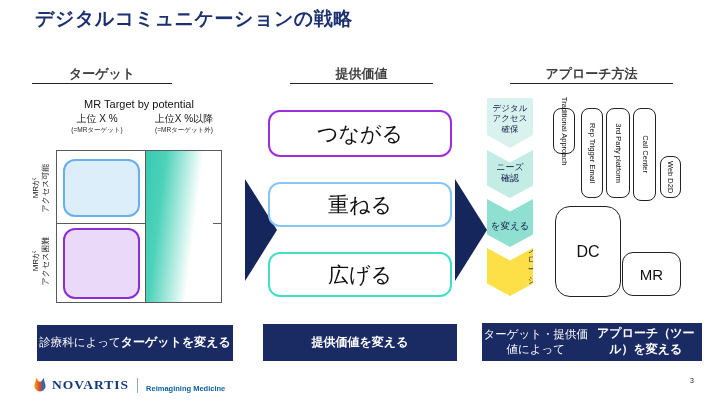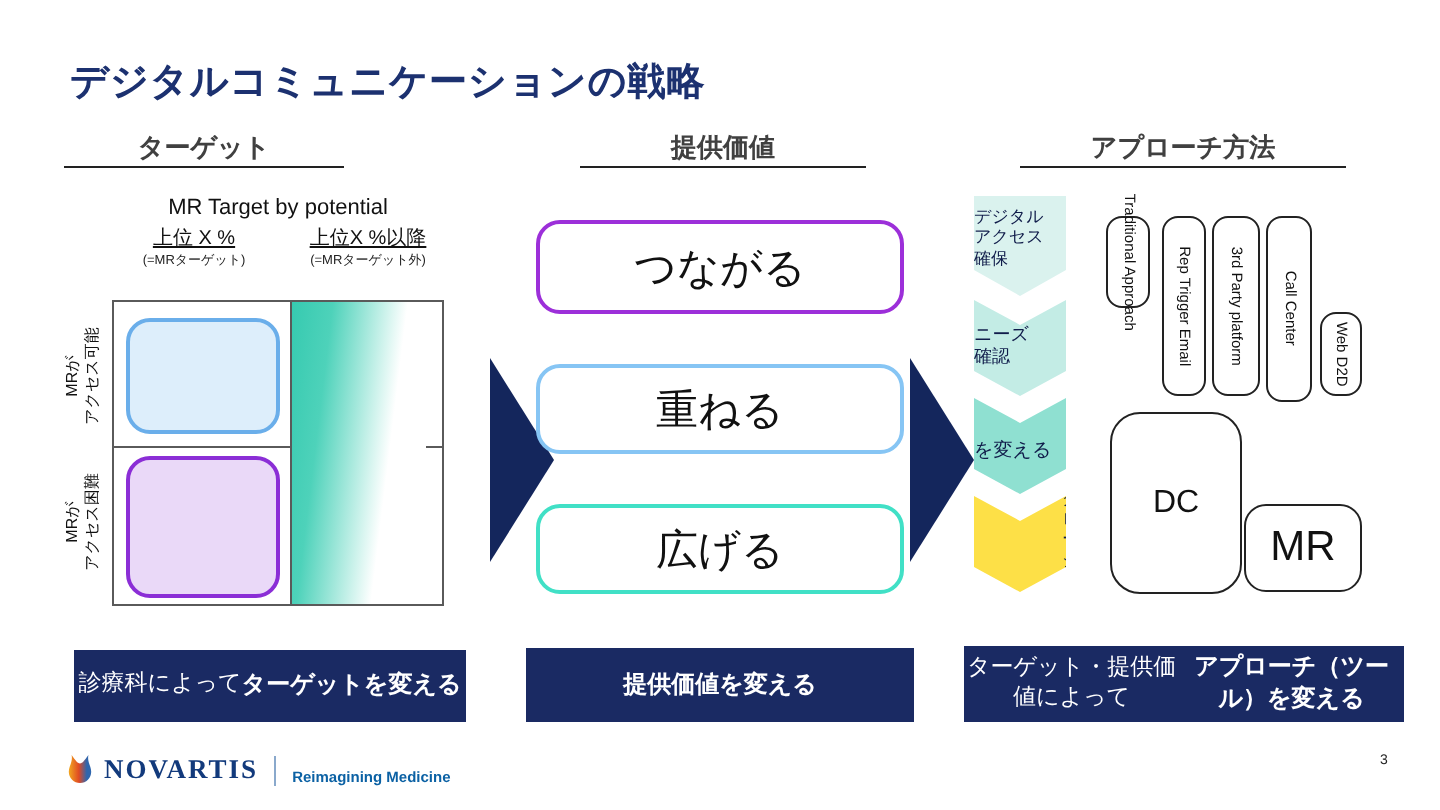--- a/index.html
+++ b/index.html
@@ -1,29 +1,29 @@
 <!DOCTYPE html>
 <html><head>
 <meta charset="utf-8">
 <style>
   html,body{margin:0;padding:0;background:#e8e8e8;font-family:"Liberation Sans",sans-serif;}
   .slide{position:relative;width:720px;height:405px;background:#ffffff;overflow:hidden;margin:0 auto;}
   .abs{position:absolute;}
 
-  .title{left:35px;top:28px;font-size:19px;font-weight:bold;color:#1c3170;letter-spacing:.5px;}
+  .title{left:35px;top:6px;font-size:19px;font-weight:bold;color:#1c3170;letter-spacing:.5px;}
 
   .col-header{top:62px;height:22px;font-size:13px;font-weight:bold;color:#404040;
     text-align:center;border-bottom:1.5px solid #222;box-sizing:border-box;padding-top:3px;}
   .hdr-target{left:32px;width:140px;}
   .hdr-value{left:290px;width:143px;}
   .hdr-approach{left:510px;width:163px;}
 
   
   .chart-title{left:56px;top:98px;width:166px;text-align:center;font-size:11px;color:#111;}
-  .col-label{top:112px;font-size:10px;color:#111;text-align:center;text-decoration:underline;}
+  .col-label{top:112px;font-size:10px;color:#111;text-align:center;}
   .col-sub{top:126px;font-size:6.5px;color:#222;text-align:center;}
   .cl1{left:62px;width:70px;}  .cs1{left:55px;width:84px;}
   .cl2{left:148px;width:72px;} .cs2{left:144px;width:80px;}
   .matrix{left:56px;top:150px;width:166px;height:153px;border:1.4px solid #5a5a5a;box-sizing:border-box;}
   .m-colline{position:absolute;left:88px;top:0;width:1.3px;height:100%;background:#5a5a5a;}
   .m-rowline{position:absolute;left:0;top:72px;width:88px;height:1.3px;background:#5a5a5a;}
   .m-tick{position:absolute;right:0;top:72px;width:8px;height:1.3px;background:#5a5a5a;}
   .m-grad{position:absolute;left:89px;top:0;right:0;bottom:0;
     background:linear-gradient(97deg,#36cab0 0%,#4ed2ba 22%,rgba(255,255,255,0) 62%);}
   .cell{position:absolute;left:6px;width:77px;border-radius:12px;box-sizing:border-box;}
@@ -40,21 +40,21 @@
   .arrow1{left:245px;top:179px;} .arrow2{left:455px;top:179px;}
 
   
   .vbox{left:268px;width:184px;border-radius:12px;background:#fff;box-sizing:border-box;
     display:flex;align-items:center;justify-content:center;font-size:21px;color:#111;}
   .v1{top:110px;height:47px;border:2.6px solid #9c2fd9;}
   .v2{top:182px;height:45px;border:2.6px solid #86c5f4;}
   .v3{top:252px;height:45px;border:2.6px solid #41e0c6;}
 
   
-  .chev{left:487px;width:46px;display:flex;flex-direction:column;align-items:flex-start;
+  .chev{left:487px;width:46px;display:flex;flex-direction:column;align-items:center;
     justify-content:center;text-align:center;color:#101c4a;box-sizing:border-box;}
   .chev span{line-height:1.18;}
   .chev-first{clip-path:polygon(0 0,100% 0,100% 74%,50% 100%,0 74%);}
   .chev-next{clip-path:polygon(0 0,50% 26%,100% 0,100% 74%,50% 100%,0 74%);}
   .st1{top:98px;height:50px;background:#daf2ee;font-size:8.5px;padding-bottom:9px;}
   .st2{top:150px;height:48px;background:#c3ece5;font-size:9px;padding-top:4px;padding-bottom:6px;}
   .st3{top:199px;height:48px;background:#8fe0d1;font-size:9.5px;padding-top:5px;}
   .st4{top:248px;height:48px;background:#fde047;font-size:8.5px;padding-top:5px;padding-left:44px;}
 
   
@@ -63,21 +63,21 @@
   .tool span{transform:rotate(90deg);white-space:nowrap;font-size:7.5px;color:#111;
     text-align:center;line-height:1.1;}
   .t1{left:553px;top:108px;width:22px;height:46px;}
   .t2{left:581px;top:108px;width:22px;height:90px;}
   .t3{left:606px;top:108px;width:24px;height:90px;}
   .t4{left:633px;top:108px;width:23px;height:93px;}
   .t5{left:660px;top:156px;width:21px;height:42px;}
   .bigtool{background:#fff;border:1.3px solid #222;box-sizing:border-box;display:flex;
     align-items:center;justify-content:center;color:#111;}
   .dc{left:555px;top:206px;width:66px;height:91px;border-radius:15px;font-size:16px;}
-  .mr{left:622px;top:252px;width:59px;height:44px;border-radius:11px;font-size:21px;}
+  .mr{left:622px;top:252px;width:59px;height:44px;border-radius:11px;font-size:15px;}
 
   
   .navy{background:#1a2a63;color:#ffffff;text-align:center;display:flex;flex-direction:row;
     align-items:center;justify-content:center;line-height:1.32;box-sizing:border-box;}
   .navy .l1{font-size:11.5px;}
   .navy .l2{font-size:12px;font-weight:bold;}
   .f1{left:37px;top:325px;width:196px;height:36px;}
   .f2{left:263px;top:324px;width:194px;height:37px;}
   .f3{left:482px;top:323px;width:220px;height:38px;}
 

